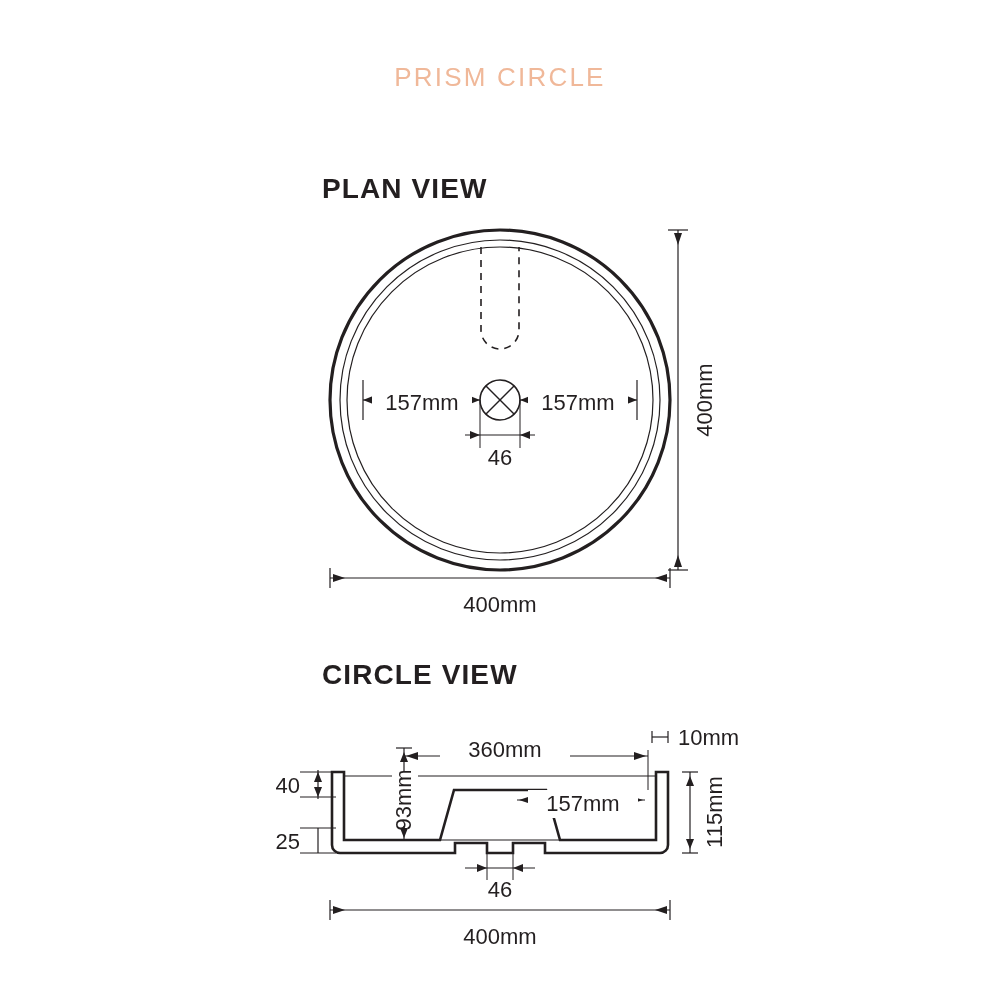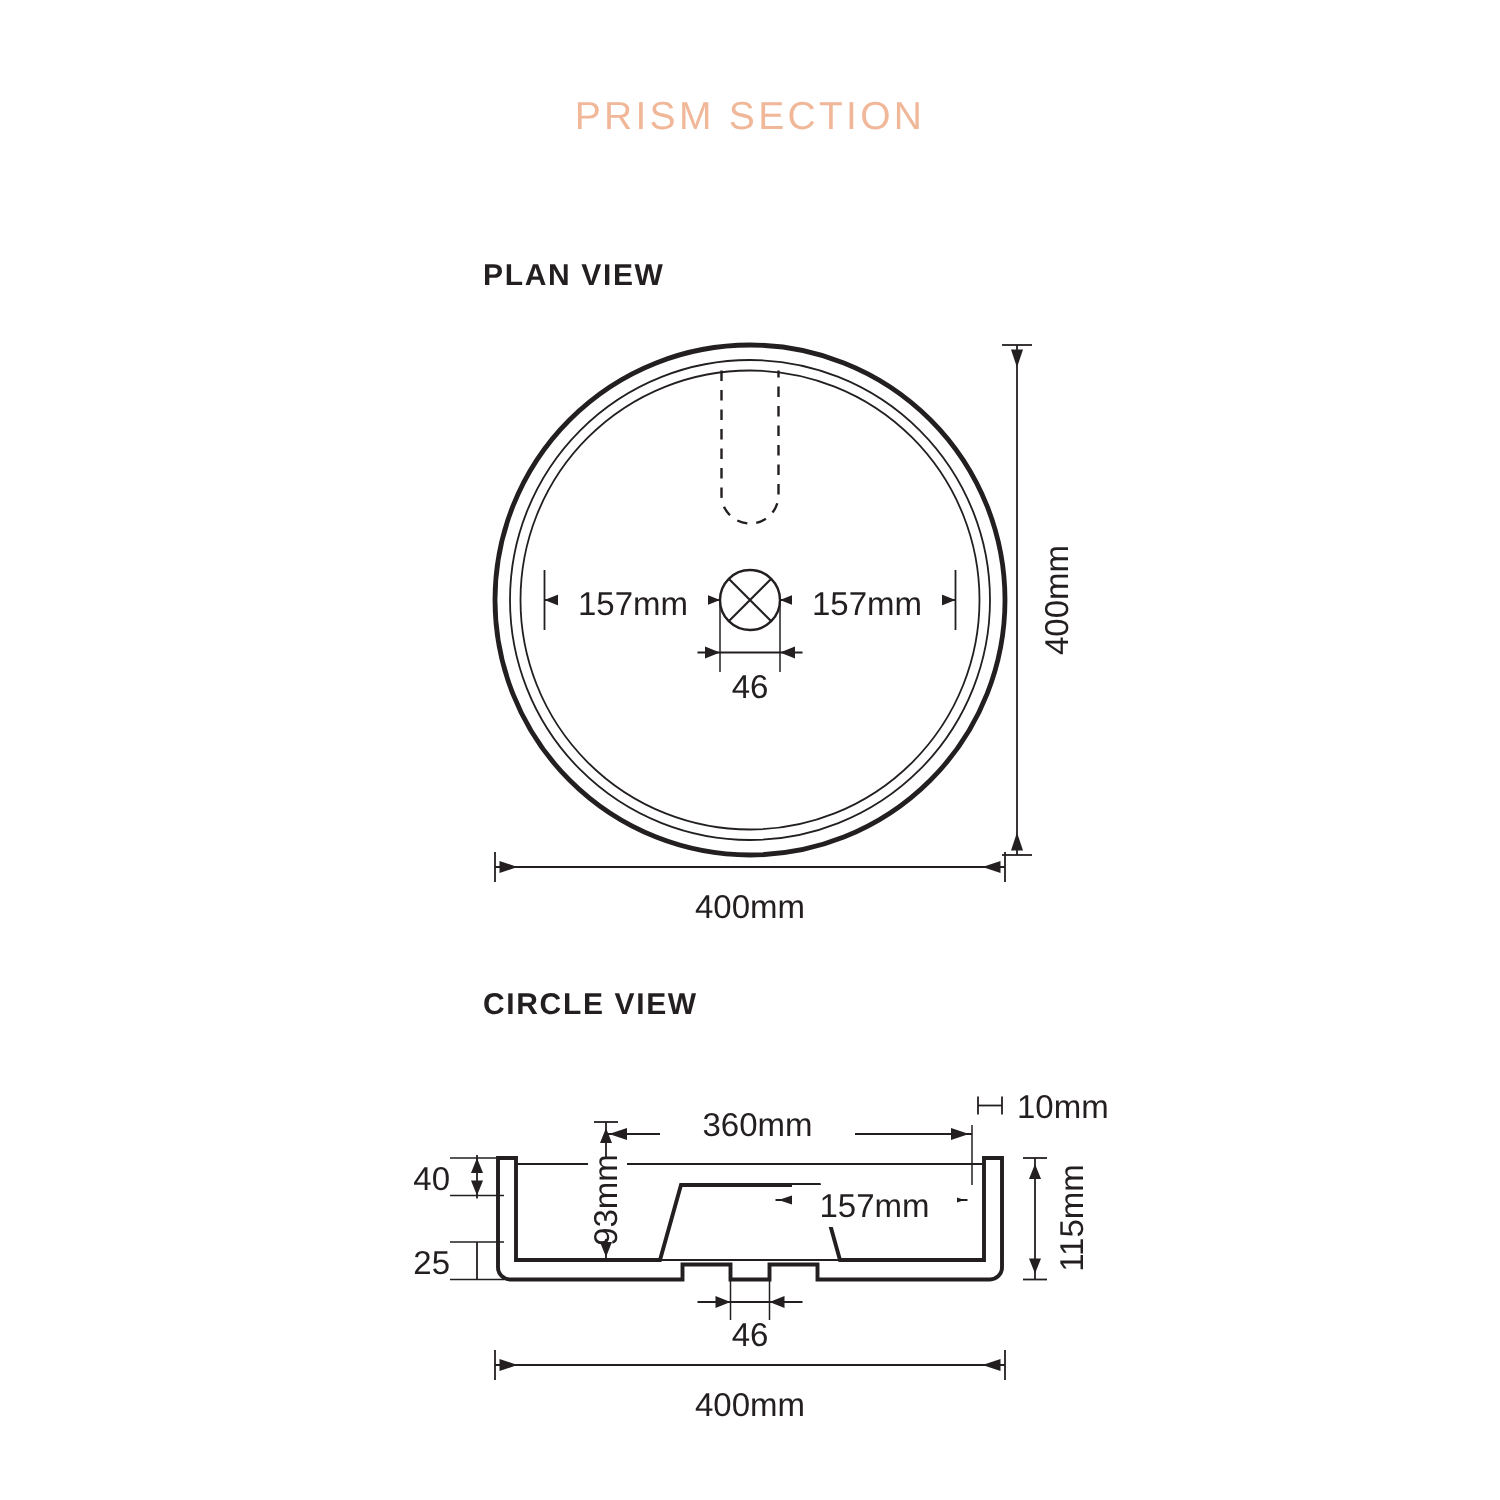--- a/index.html
+++ b/index.html
@@ -27,40 +27,40 @@
     top: 62px;
     width: 1000px;
     text-align: center;
     font-size: 26px;
     letter-spacing: 2.2px;
     color: #f0b899;
     font-weight: 400;
   }
   .view-label {
     position: absolute;
-    font-size: 20px;
+    font-size: 28px;
     font-weight: bold;
     letter-spacing: 1.1px;
     color: #231f20;
   }
   #plan-label { left: 322px; top: 173px; }
   #section-label { left: 322px; top: 659px; }
 
   svg { position: absolute; left: 0; top: 0; }
   .dimtext {
     font-family: "Liberation Sans", sans-serif;
     fill: #231f20;
   }
 </style>
 </head>
 <body>
 
 <div id="sheet">
 
-  <div class="title">PRISM SECTION</div>
+  <div class="title">PRISM CIRCLE</div>
 
   <div class="view-label" id="plan-label">PLAN VIEW</div>
   <div class="view-label" id="section-label">CIRCLE VIEW</div>
 
   <svg width="1000" height="1000" viewBox="0 0 1000 1000">
     <g fill="none" stroke="#231f20">
 
       <circle cx="500" cy="400" r="170" stroke-width="3.2"></circle>
 
       <circle cx="500" cy="400" r="160" stroke-width="1.2"></circle>

